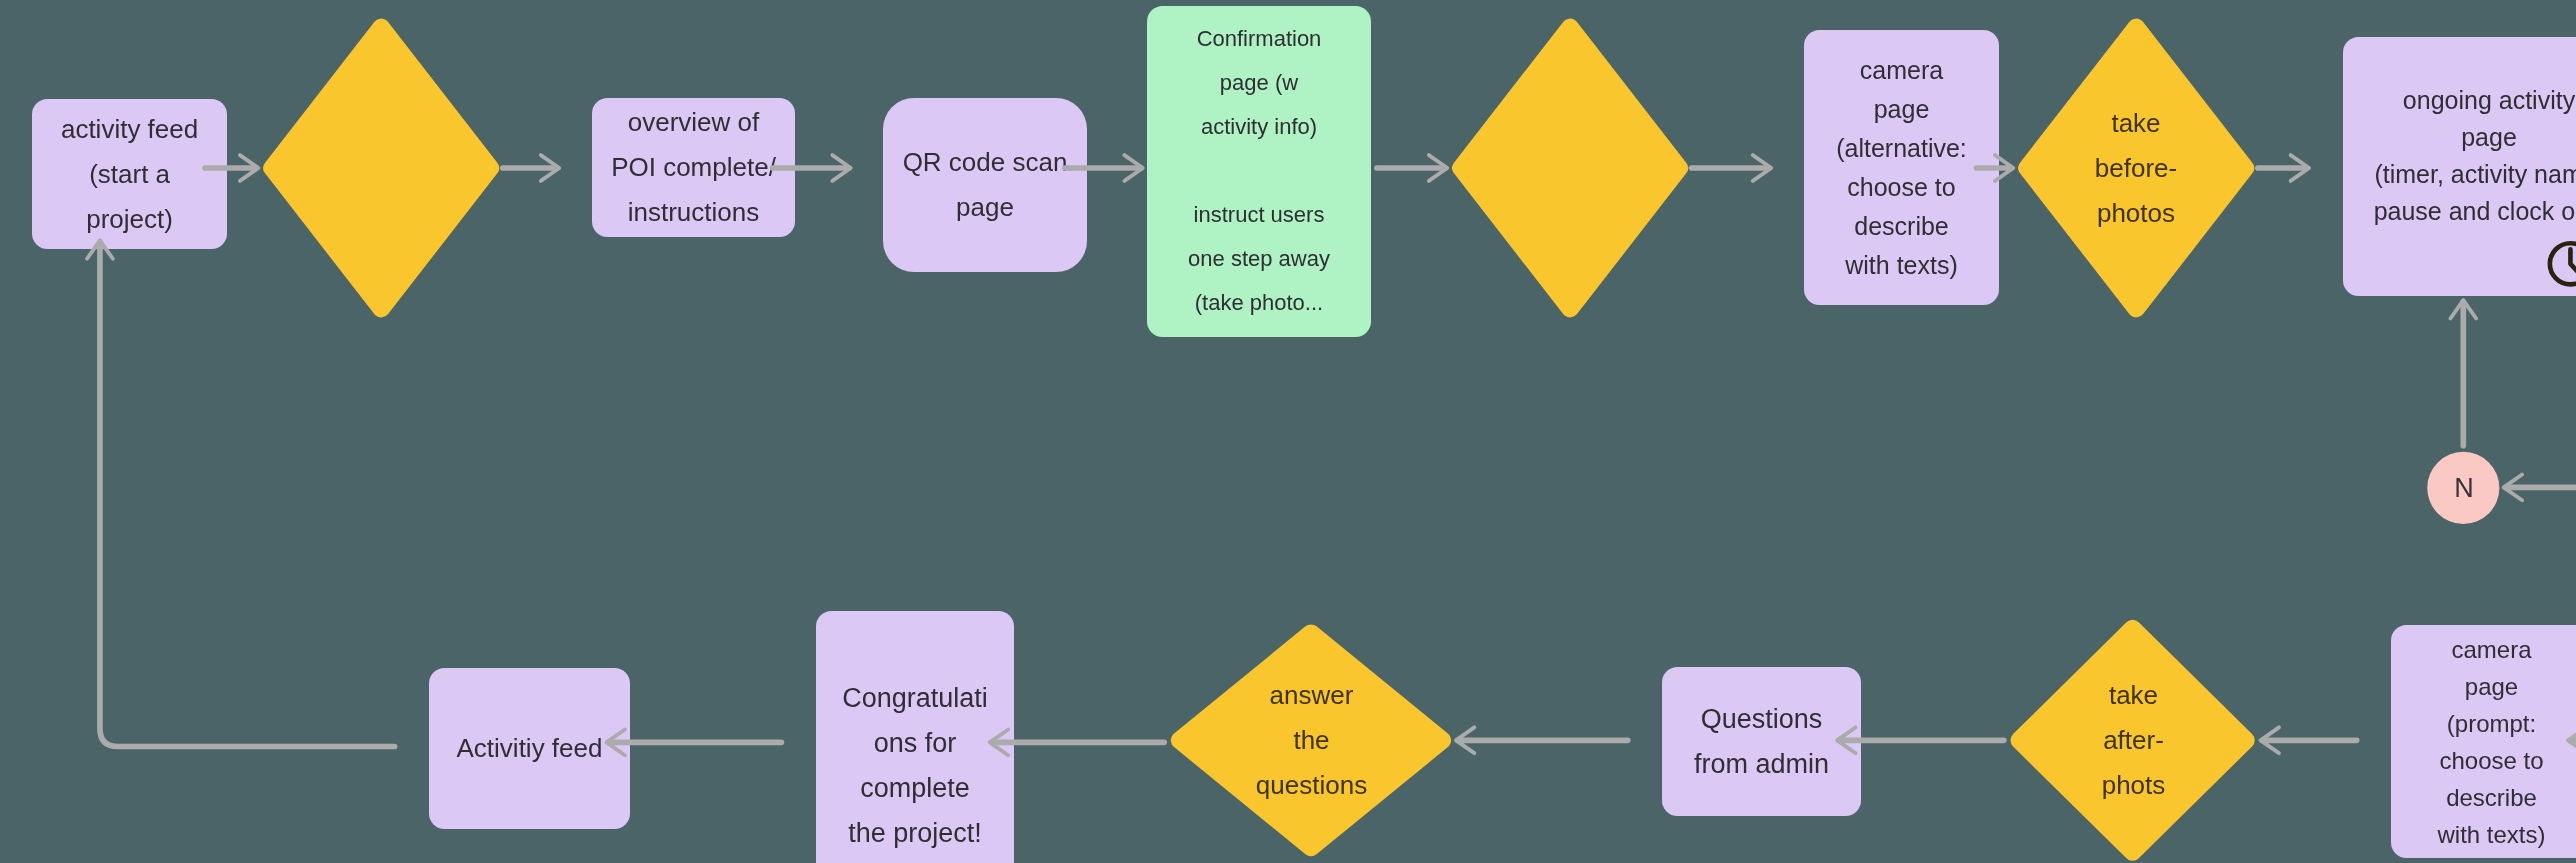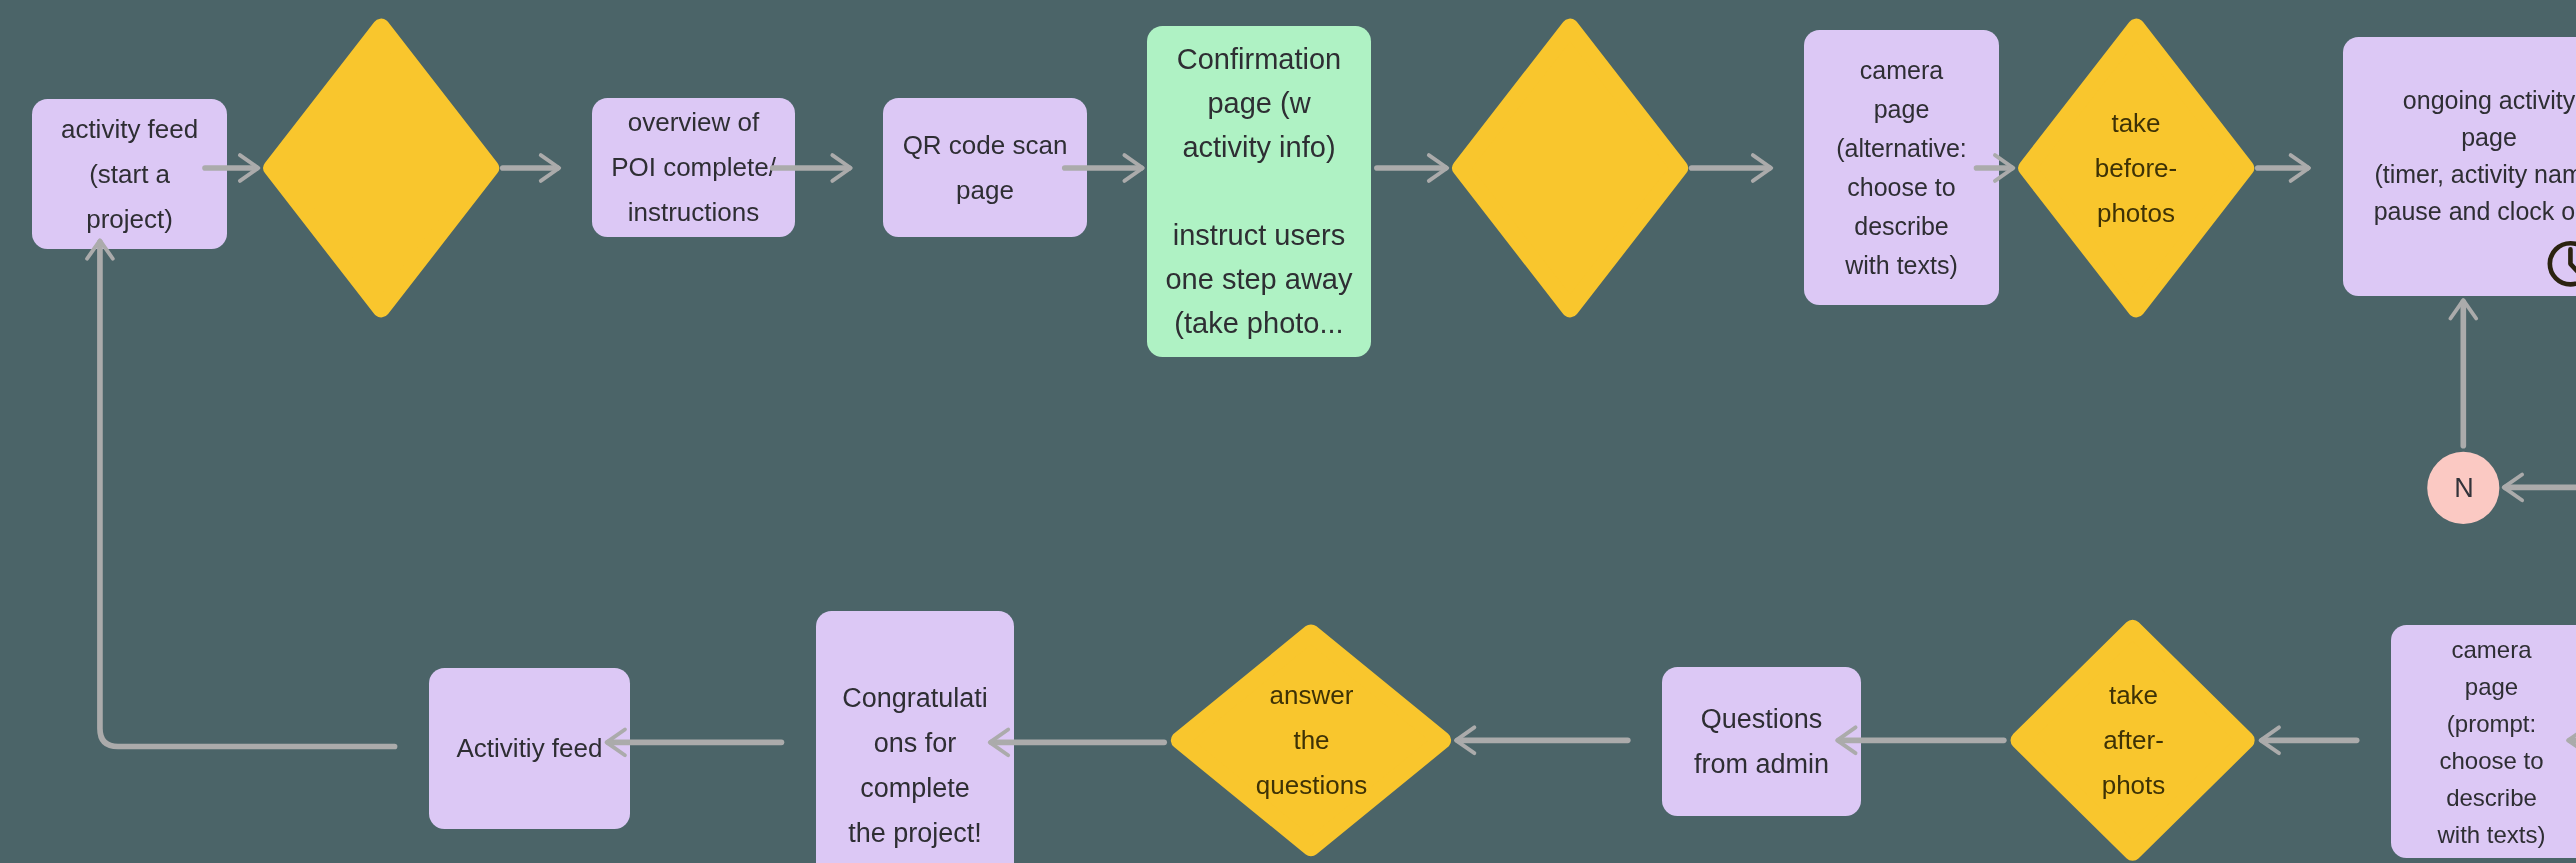--- a/index.html
+++ b/index.html
@@ -21,36 +21,36 @@
   .box-purple{background:var(--purple);margin-left:28px;}
   .box-green{background:var(--green);}
   .label{position:absolute;display:flex;align-items:center;justify-content:center;
          text-align:center;white-space:pre-line;color:var(--diamond-text);}
   .circle-label{color:#33333A;}
   .fs46{font-size:24px;line-height:37px;}
   .fs48-76{font-size:25px;line-height:39px;}
   .fs48-72{font-size:25px;line-height:37px;}
   .fs50{font-size:26px;line-height:45px;}
   .fs52{font-size:27px;line-height:45px;}
-  .fs52-86{font-size:29px;line-height:44px;font-weight:500;margin-top:20px;}
+  .fs52-86{font-size:22px;line-height:44px;font-weight:500;}
 </style>
 </head>
 <body>
 
 <div id="canvas">
 
   <div class="node box-purple fs50" style="left:4.1px;top:99px;width:195px;height:150px;">activity feed
 (start a
 project)</div>
 
   <div class="node box-purple fs50" style="left:564px;top:98px;width:203px;height:139px;">overview of
 POI complete/
 instructions</div>
 
-  <div class="node box-purple fs50" style="left:855px;top:98px;width:204px;height:139px;">QR code scan
+  <div class="node box-purple fs50" style="left:855px;top:98px;width:204px;height:174px;border-radius:31px;">QR code scan
 page</div>
 
   <div class="node box-green fs52-86" style="left:1147px;top:5.7px;width:224px;height:331px;">Confirmation
 page (w
 activity info)
 
 instruct users
 one step away
 (take photo...</div>
 

